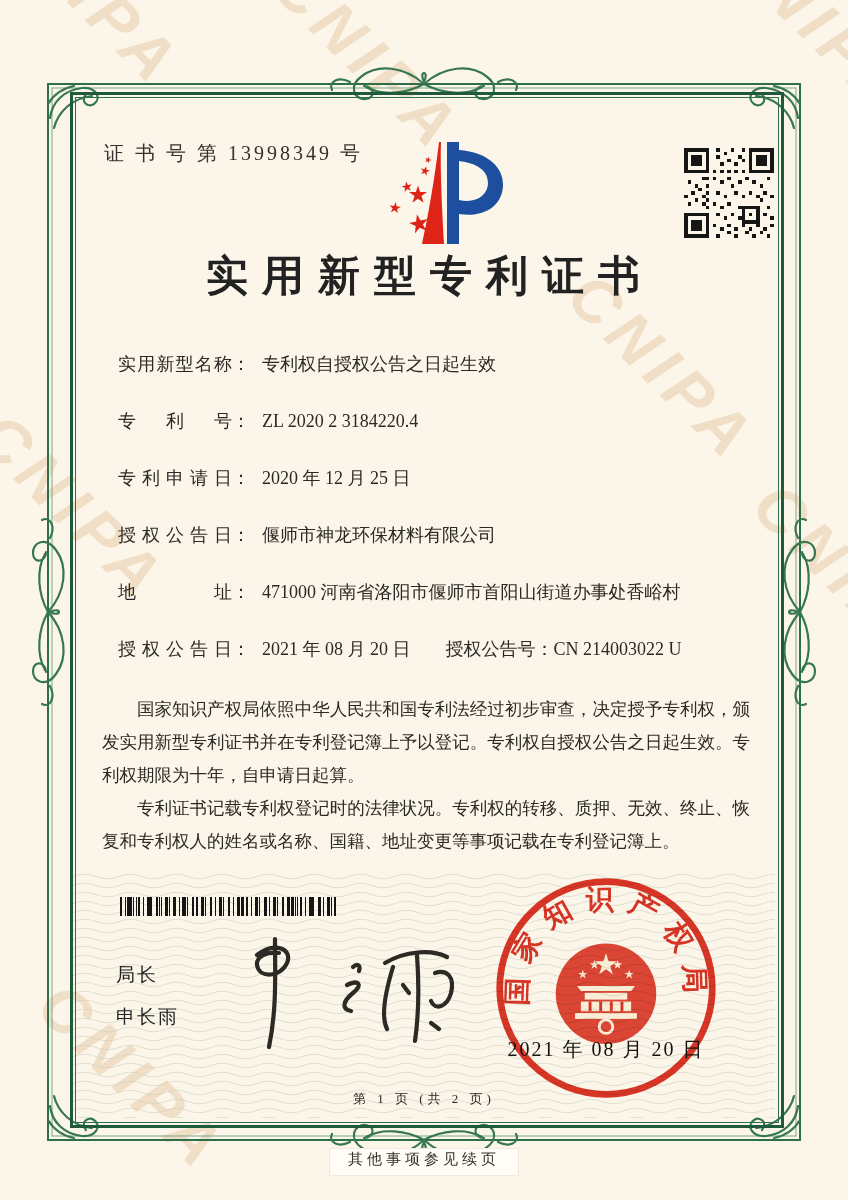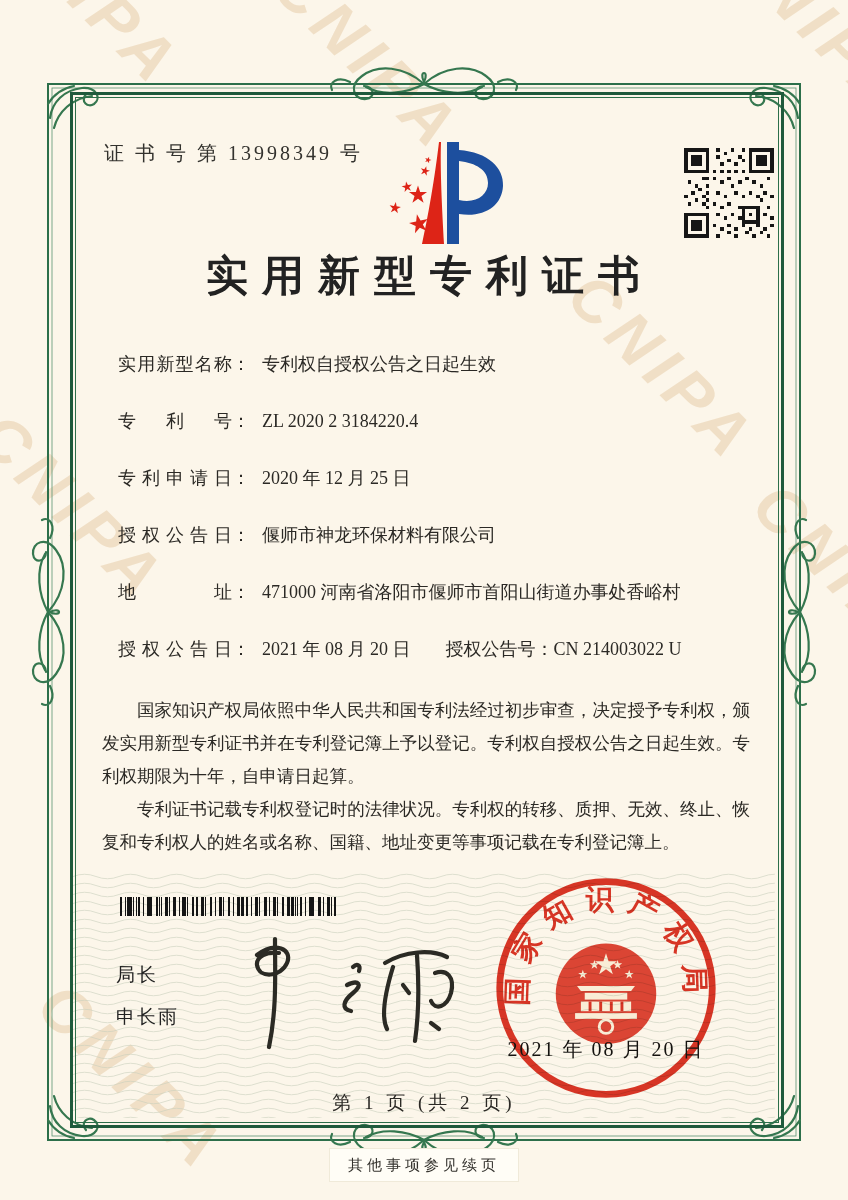--- a/index.html
+++ b/index.html
@@ -27,37 +27,37 @@
   .qr{left:684px;top:148px;z-index:3;}
   .title{left:0;right:0;top:248px;text-align:center;font-size:42px;font-weight:700;
          letter-spacing:14px;color:#222;z-index:3;padding-left:12px;}
   .fields{left:118px;top:352px;width:580px;font-size:18px;z-index:3;}
   .fields .row{margin-bottom:33px;white-space:nowrap;}
   .lbl{display:inline-block;width:114px;text-align:justify;text-align-last:justify;font-family:Liberation Mono, monospace;}
   .colon{display:inline-block;margin-right:12px;}
   .pair2{margin-left:35px;}
   .paragraphs{left:102px;top:694px;width:648px;font-size:17.5px;line-height:33px;
               text-align:justify;z-index:3;}
-  .paragraphs p{margin:0;text-indent:2em;}
+  .paragraphs p{margin:0;text-indent:2em;font-family:Liberation Mono, monospace;}
   .barcode{
     left:120px;top:897px;width:216px;height:19px;z-index:3;
     background:
       repeating-linear-gradient(90deg,#151515 0 2px,transparent 2px 5px,#151515 5px 6px,transparent 6px 9px,#151515 9px 12px,transparent 12px 13px,#151515 13px 14px,transparent 14px 18px),
       repeating-linear-gradient(90deg,transparent 0 7px,#151515 7px 9px,transparent 9px 16px,#151515 16px 17px,transparent 17px 23px);
   }
   .director{left:116px;top:962px;z-index:3;font-family:"Liberation Sans","DejaVu Sans",sans-serif;
             font-size:19px;color:#222;letter-spacing:2px;}
   .director div{margin-bottom:16px;}
   .signature{left:235px;top:933px;z-index:3;}
   .seal{left:492px;top:874px;z-index:3;opacity:.96;mix-blend-mode:multiply;}
   .seal-date{left:492px;top:1036px;width:228px;text-align:center;font-size:20px;
              letter-spacing:2px;color:#14120f;z-index:4;}
-  .page-info{left:0;right:0;top:1090px;text-align:center;font-size:19px;letter-spacing:4px;z-index:3;}
+  .page-info{left:0;right:0;top:1090px;text-align:center;font-size:13px;letter-spacing:4px;z-index:3;}
   .footer-note{left:50%;transform:translateX(-50%);top:1148px;background:#fffdf6;
-               border:1px solid #f0ead9;padding:7px 18px 6px;font-size:15px;letter-spacing:4px;
+               border:1px solid #f0ead9;padding:1px 18px 6px;font-size:15px;letter-spacing:4px;
                color:#33312c;z-index:3;white-space:nowrap;}
 </style>
 </head>
 <body>
 
 <div class="page">
 
   <div class="wm" style="left:-30px;top:-45px">CNIPA</div>
   <div class="wm" style="left:250px;top:20px">CNIPA</div>
   <div class="wm" style="left:700px;top:-15px">CNIPA</div>

